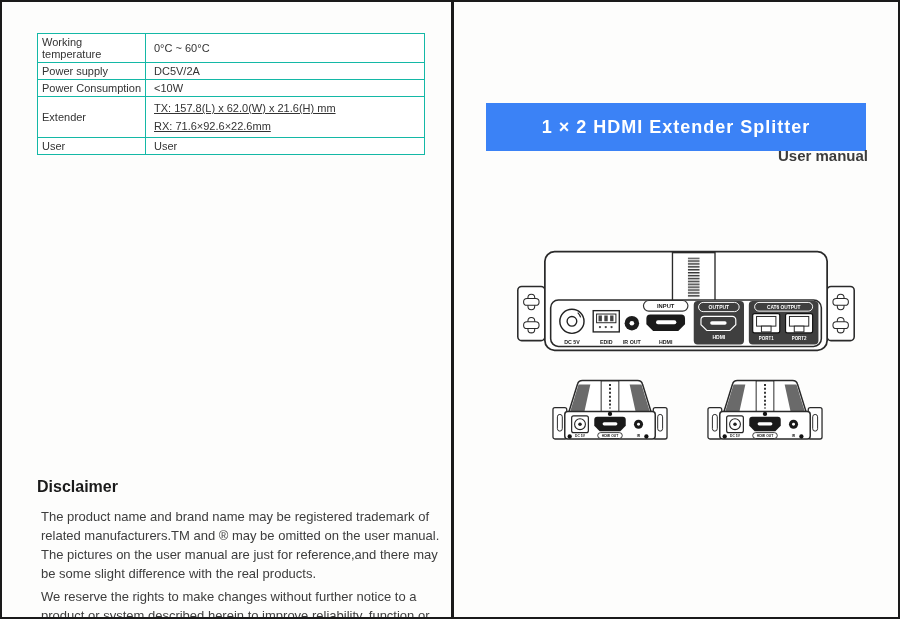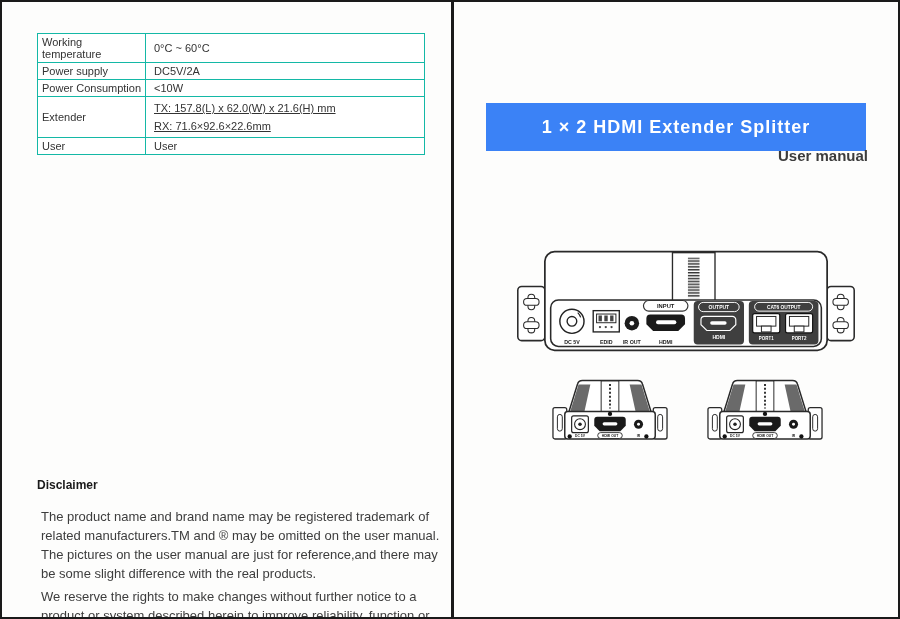--- a/index.html
+++ b/index.html
@@ -11,21 +11,21 @@
   
   .spec-table{position:absolute;left:35px;top:31px;border-collapse:collapse;
               font-size:11px;color:#333;}
   .spec-table td{border:1px solid #14b8a6;vertical-align:middle;background:#fff;}
   .spec-table td.lbl{width:100px;padding:2px 3px 2px 4px;}
   .spec-table td.val{width:266px;padding:2px 4px 2px 8px;}
   .row-h{height:17px;}
   .row-dim{height:37px;}
   .dim-line{line-height:18px;white-space:nowrap;text-decoration:underline;}
 
-  .disclaimer-heading{position:absolute;left:35px;top:476px;font-size:12px;
+  .disclaimer-heading{position:absolute;left:35px;top:476px;font-size:16px;
                       font-weight:bold;color:#1a1a1a;text-align:right;}
   .disclaimer-body{position:absolute;left:35px;top:501px;width:418px;
                    font-size:13px;line-height:19px;color:#3d3d3d;}
   .disclaimer-body p{margin:4px;}
 
   
   .title-banner{position:absolute;left:484px;top:101px;width:380px;height:48px;
                 background:#3b82f6;color:#fff;font-size:18px;font-weight:bold;
                 letter-spacing:1px;display:flex;align-items:center;justify-content:center;}
   .subtitle{position:absolute;left:600px;top:145px;width:266px;text-align:right;

